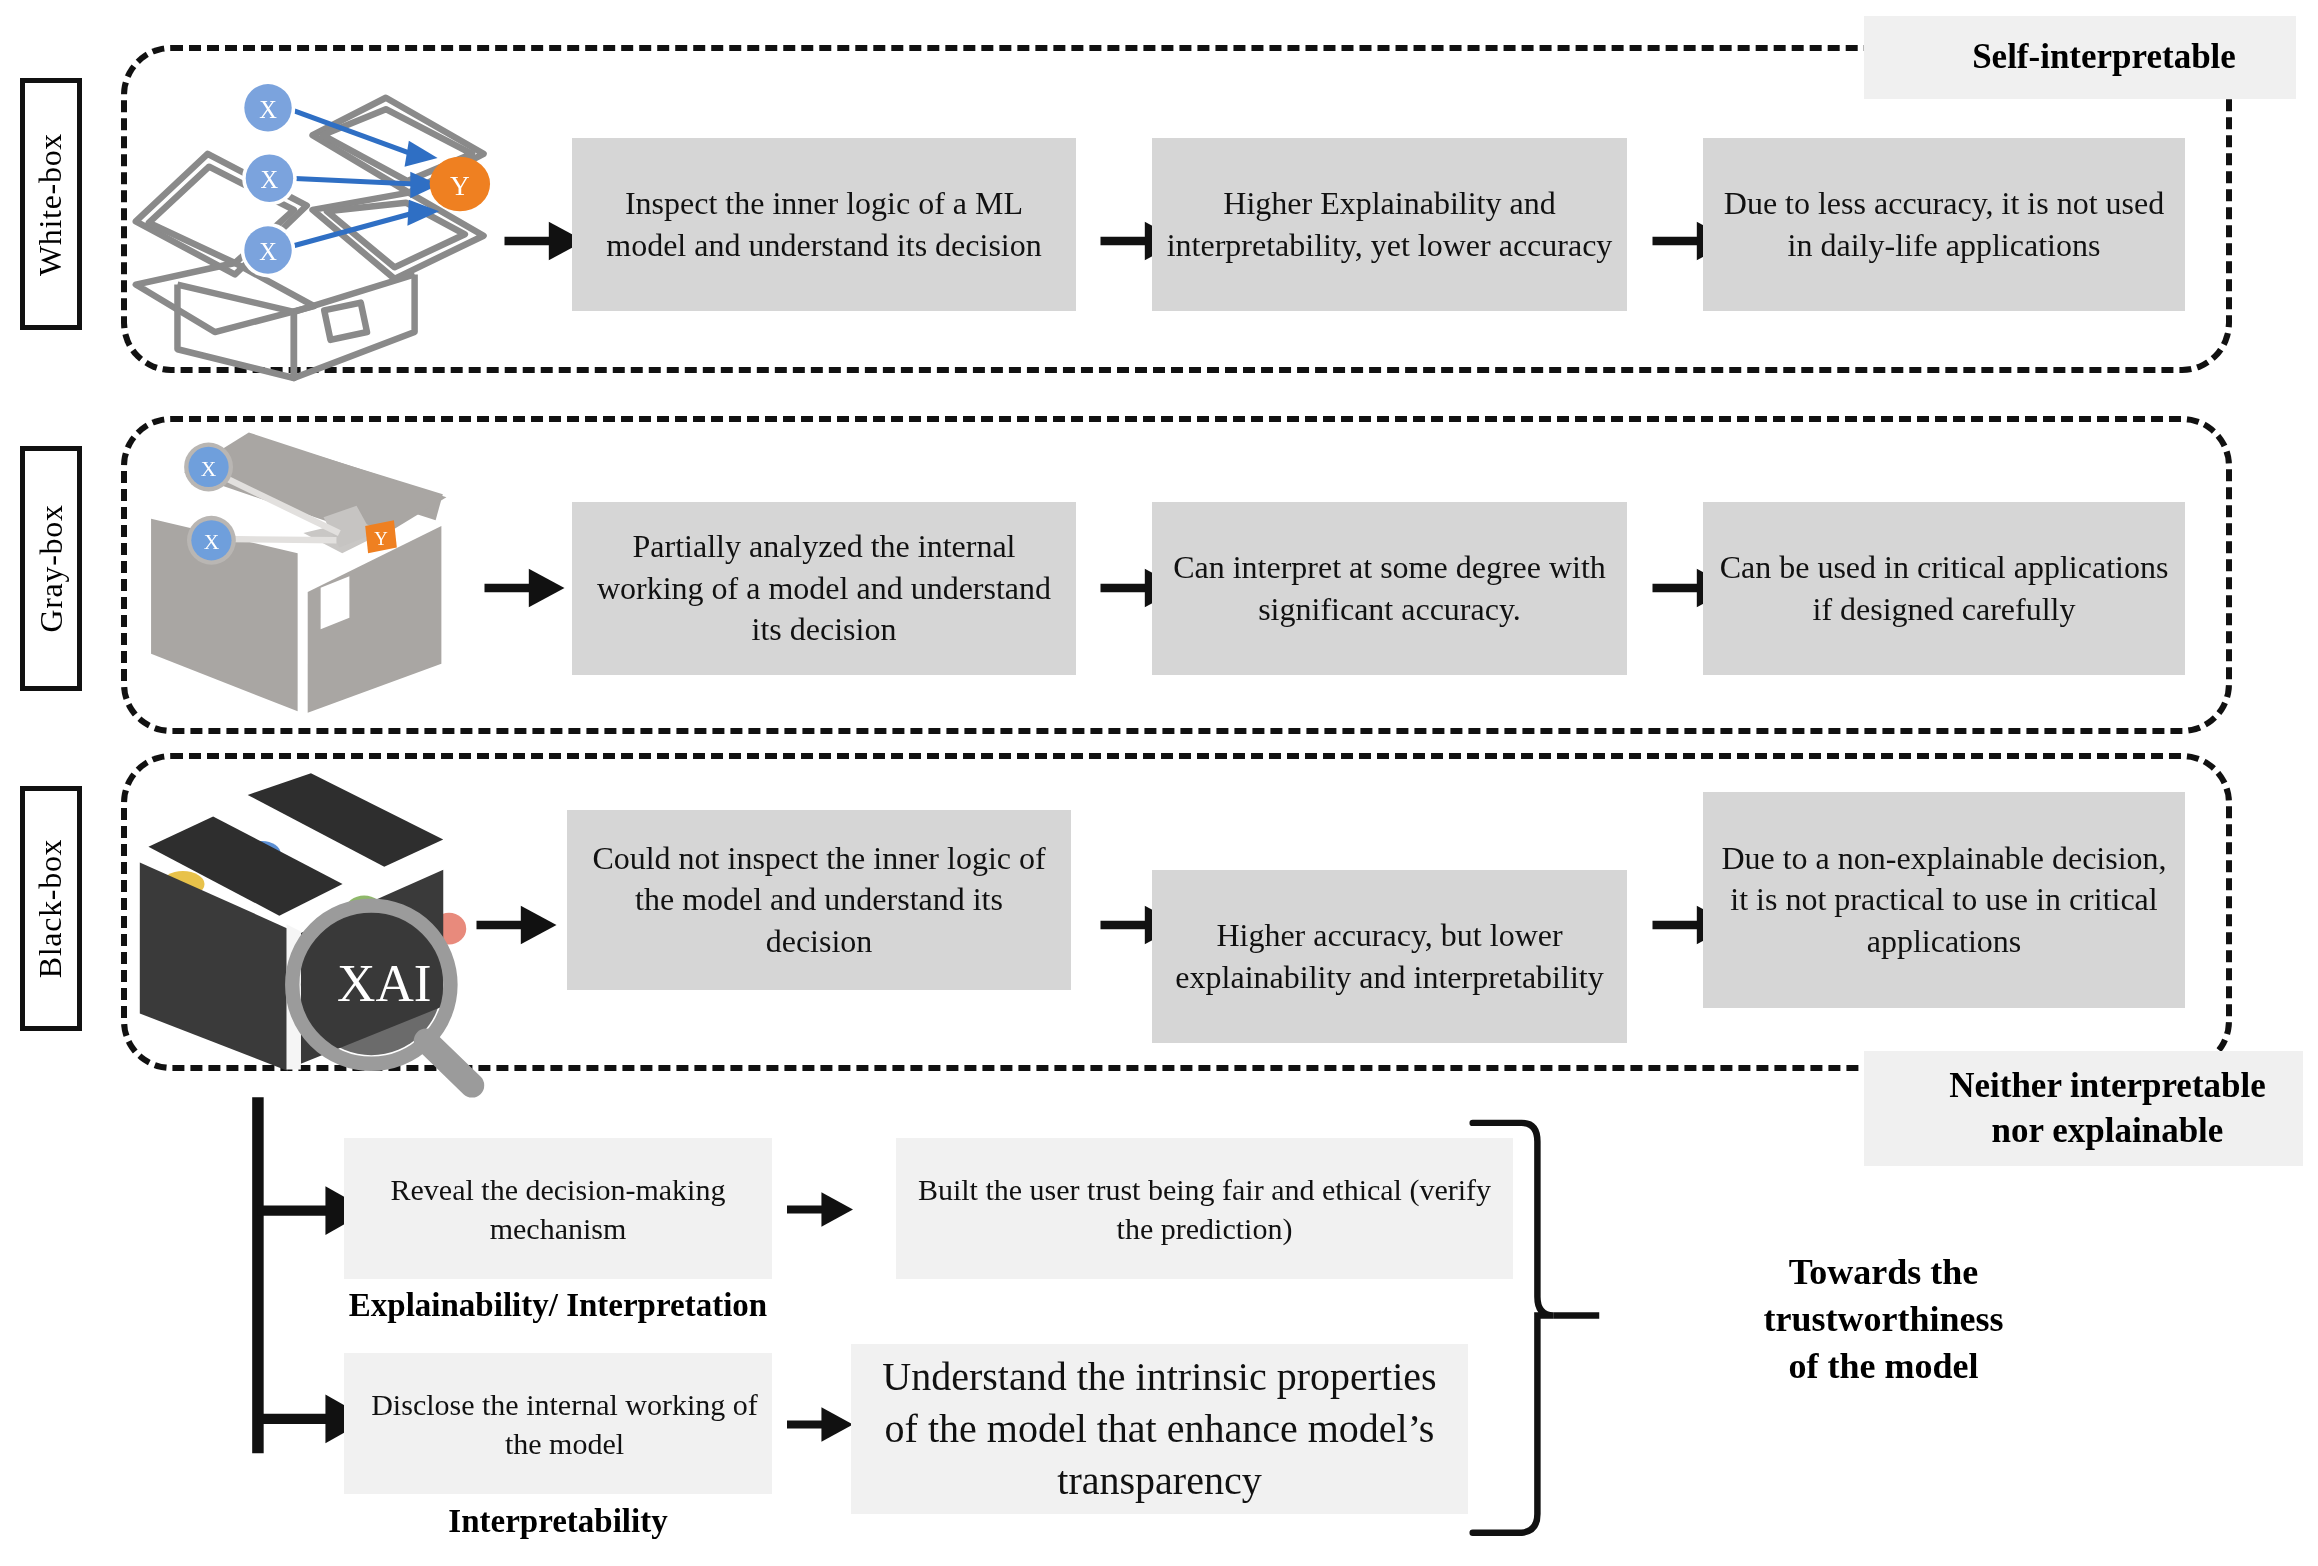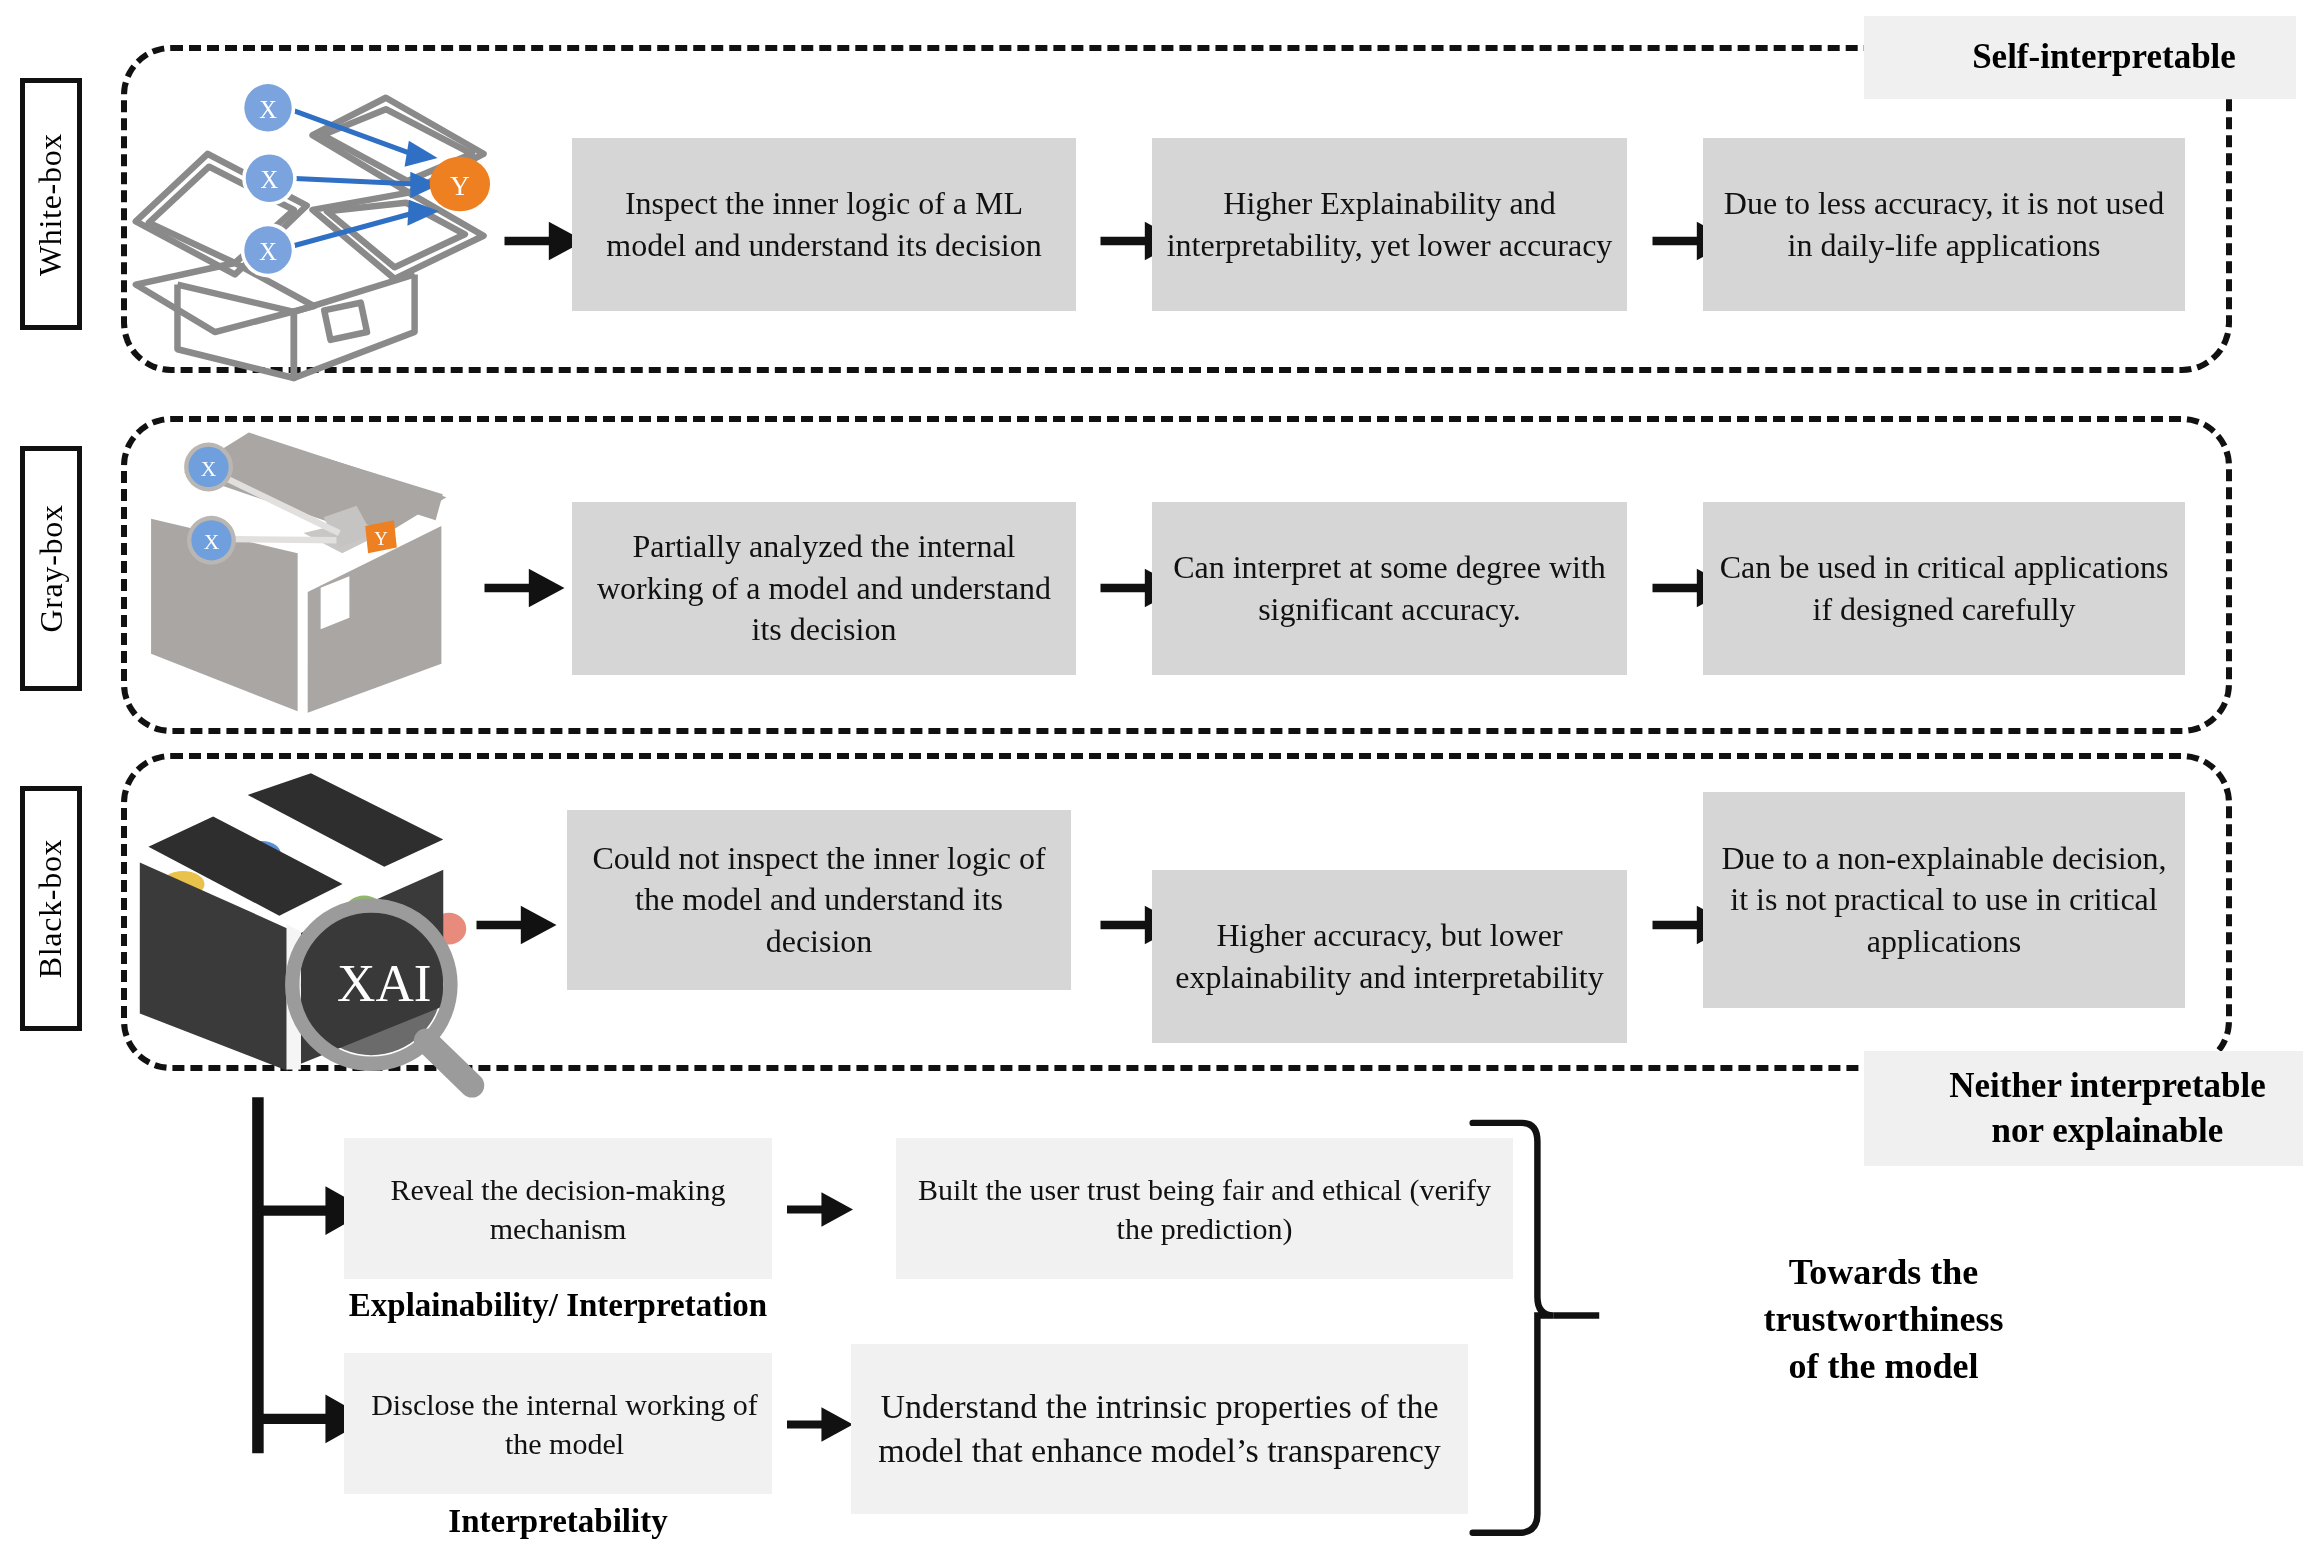--- a/index.html
+++ b/index.html
@@ -326,21 +326,21 @@
 
   <div class="pbox light" style="left:344px;top:1353px;width:428px;height:141px;font-size:30px;padding-left:26px;">Disclose the internal working of the model</div>
 
   <div class="arrow" style="left:787px;top:1402px;width:66px;height:45px;">
     <svg width="66" height="45" viewBox="0 0 92 62">
       <line x1="0" y1="31" x2="56" y2="31" stroke="#111" stroke-width="11"></line>
       <polygon points="48,7 92,31 48,55" fill="#111"></polygon>
     </svg>
   </div>
 
-  <div class="pbox light" style="left:851px;top:1344px;width:617px;height:170px;font-size:34px;">Understand the intrinsic properties of the model that enhance model’s transparency</div>
+  <div class="pbox light" style="left:851px;top:1344px;width:617px;height:170px;font-size:40px;">Understand the intrinsic properties of the model that enhance model’s transparency</div>
 
   <div class="caption" style="left:344px;top:1503px;width:428px;">Interpretability</div>
 
   <div class="arrow" style="left:1458px;top:1120px;width:166px;height:417px;">
     <svg width="166" height="417" viewBox="0 0 230 580">
       <path d="M60 4 L128 4 Q150 4 150 30 L150 246 Q150 272 172 272
                L150 272 Q150 272 150 298 L150 548 Q150 572 128 574 L60 574" fill="none" stroke="#111" stroke-width="9" stroke-linecap="round" transform="translate(-40,0)"></path>
       <line x1="132" y1="272" x2="196" y2="272" stroke="#111" stroke-width="9"></line>
     </svg>
   </div>

